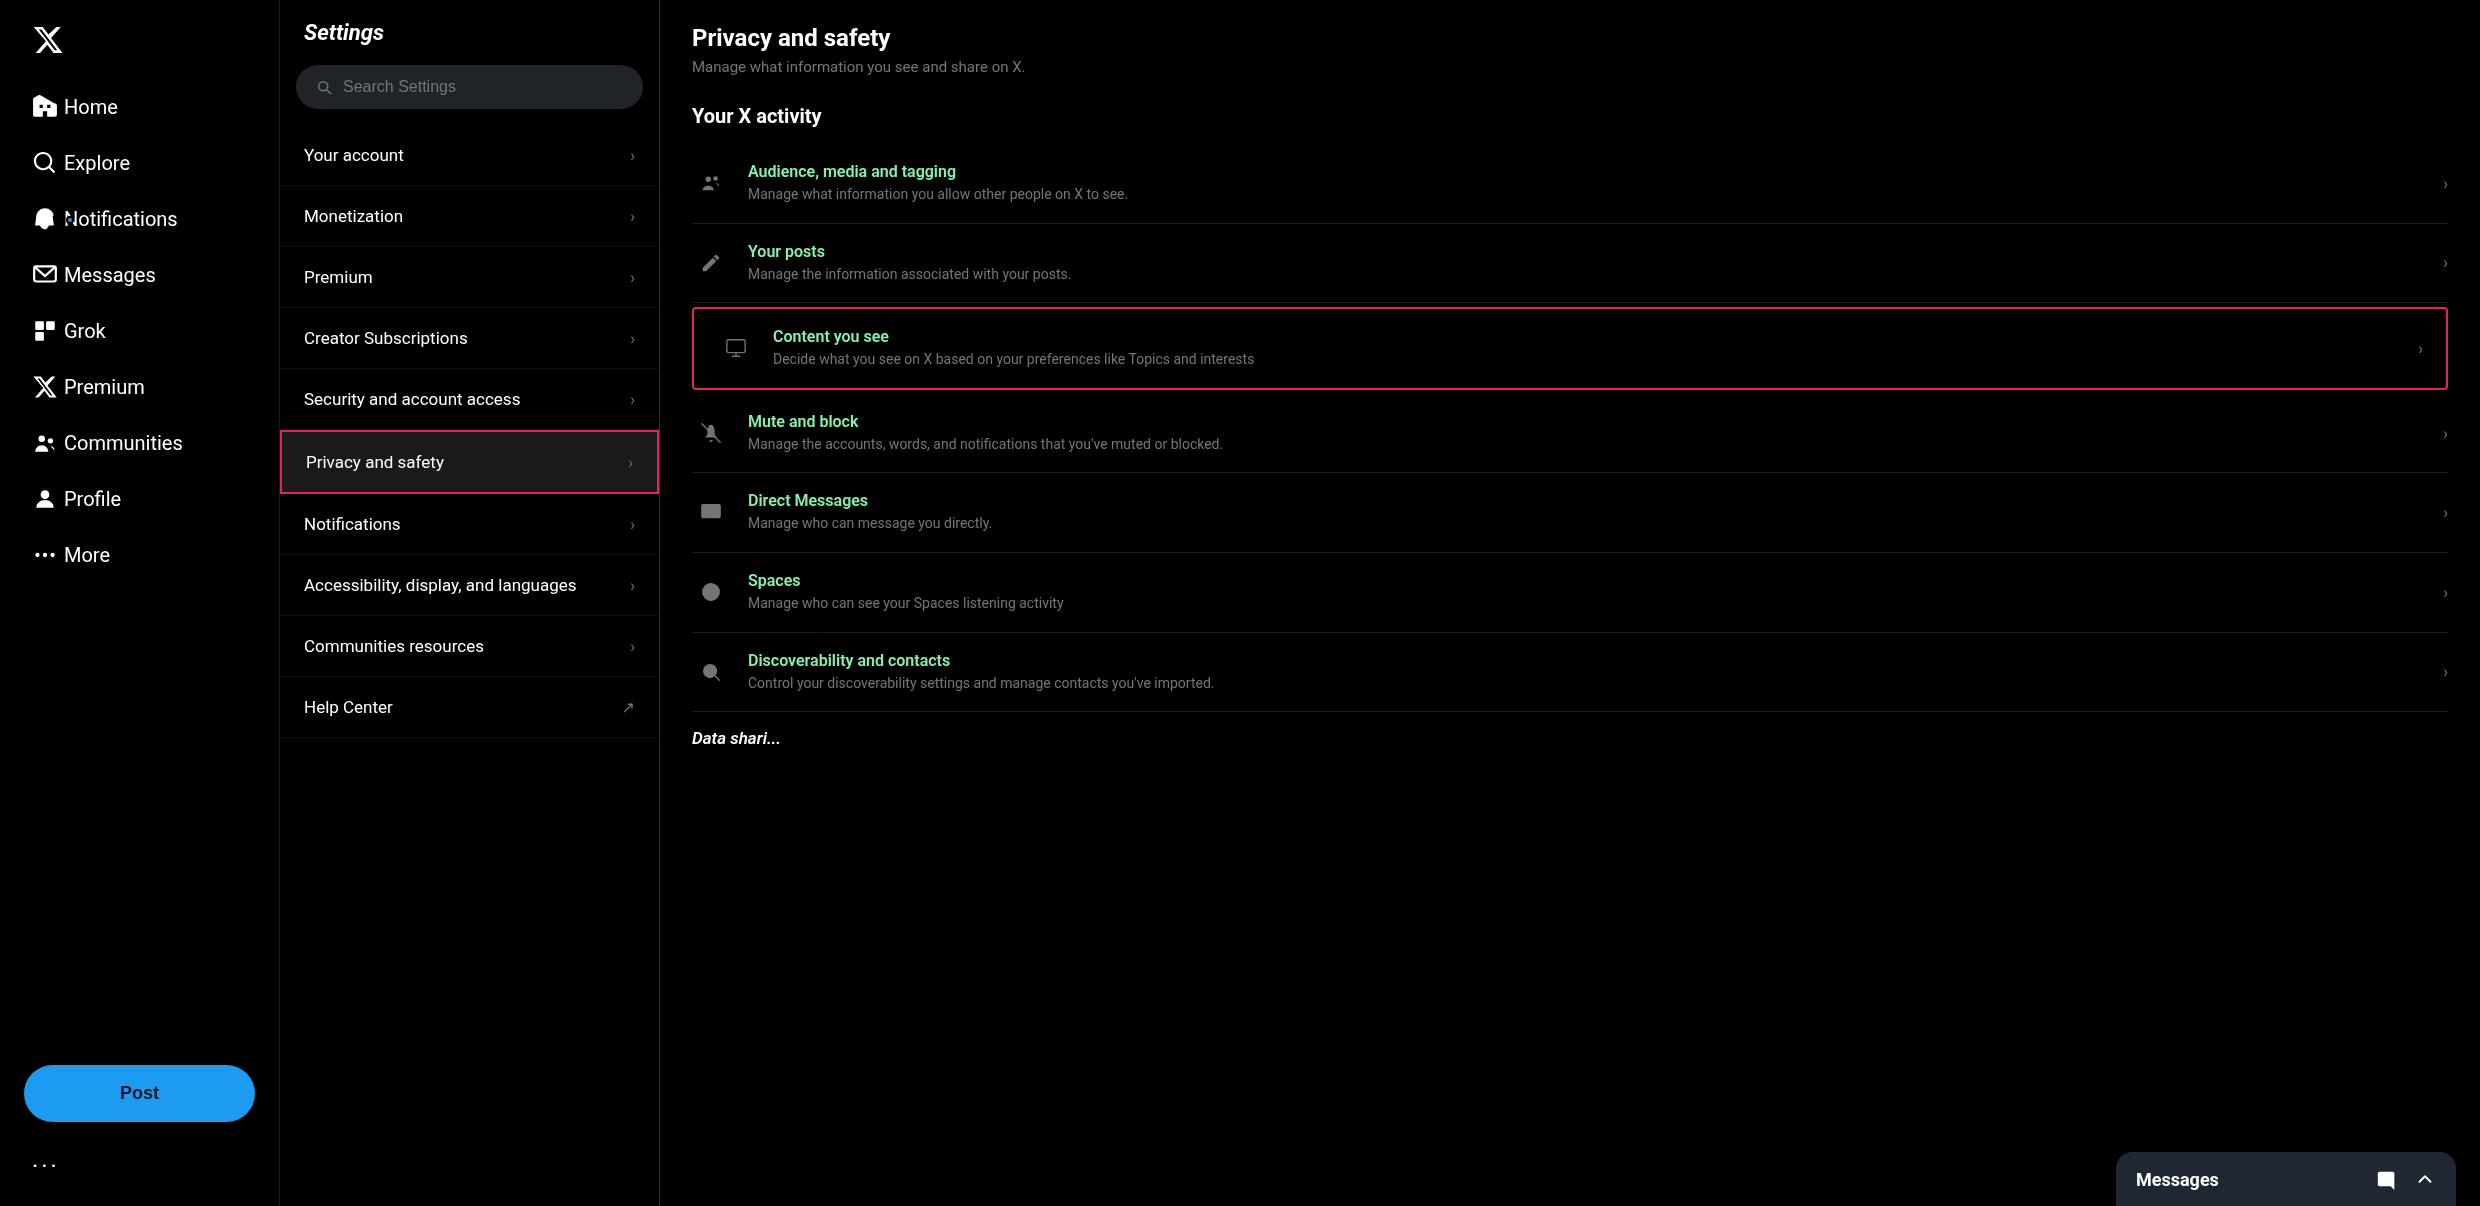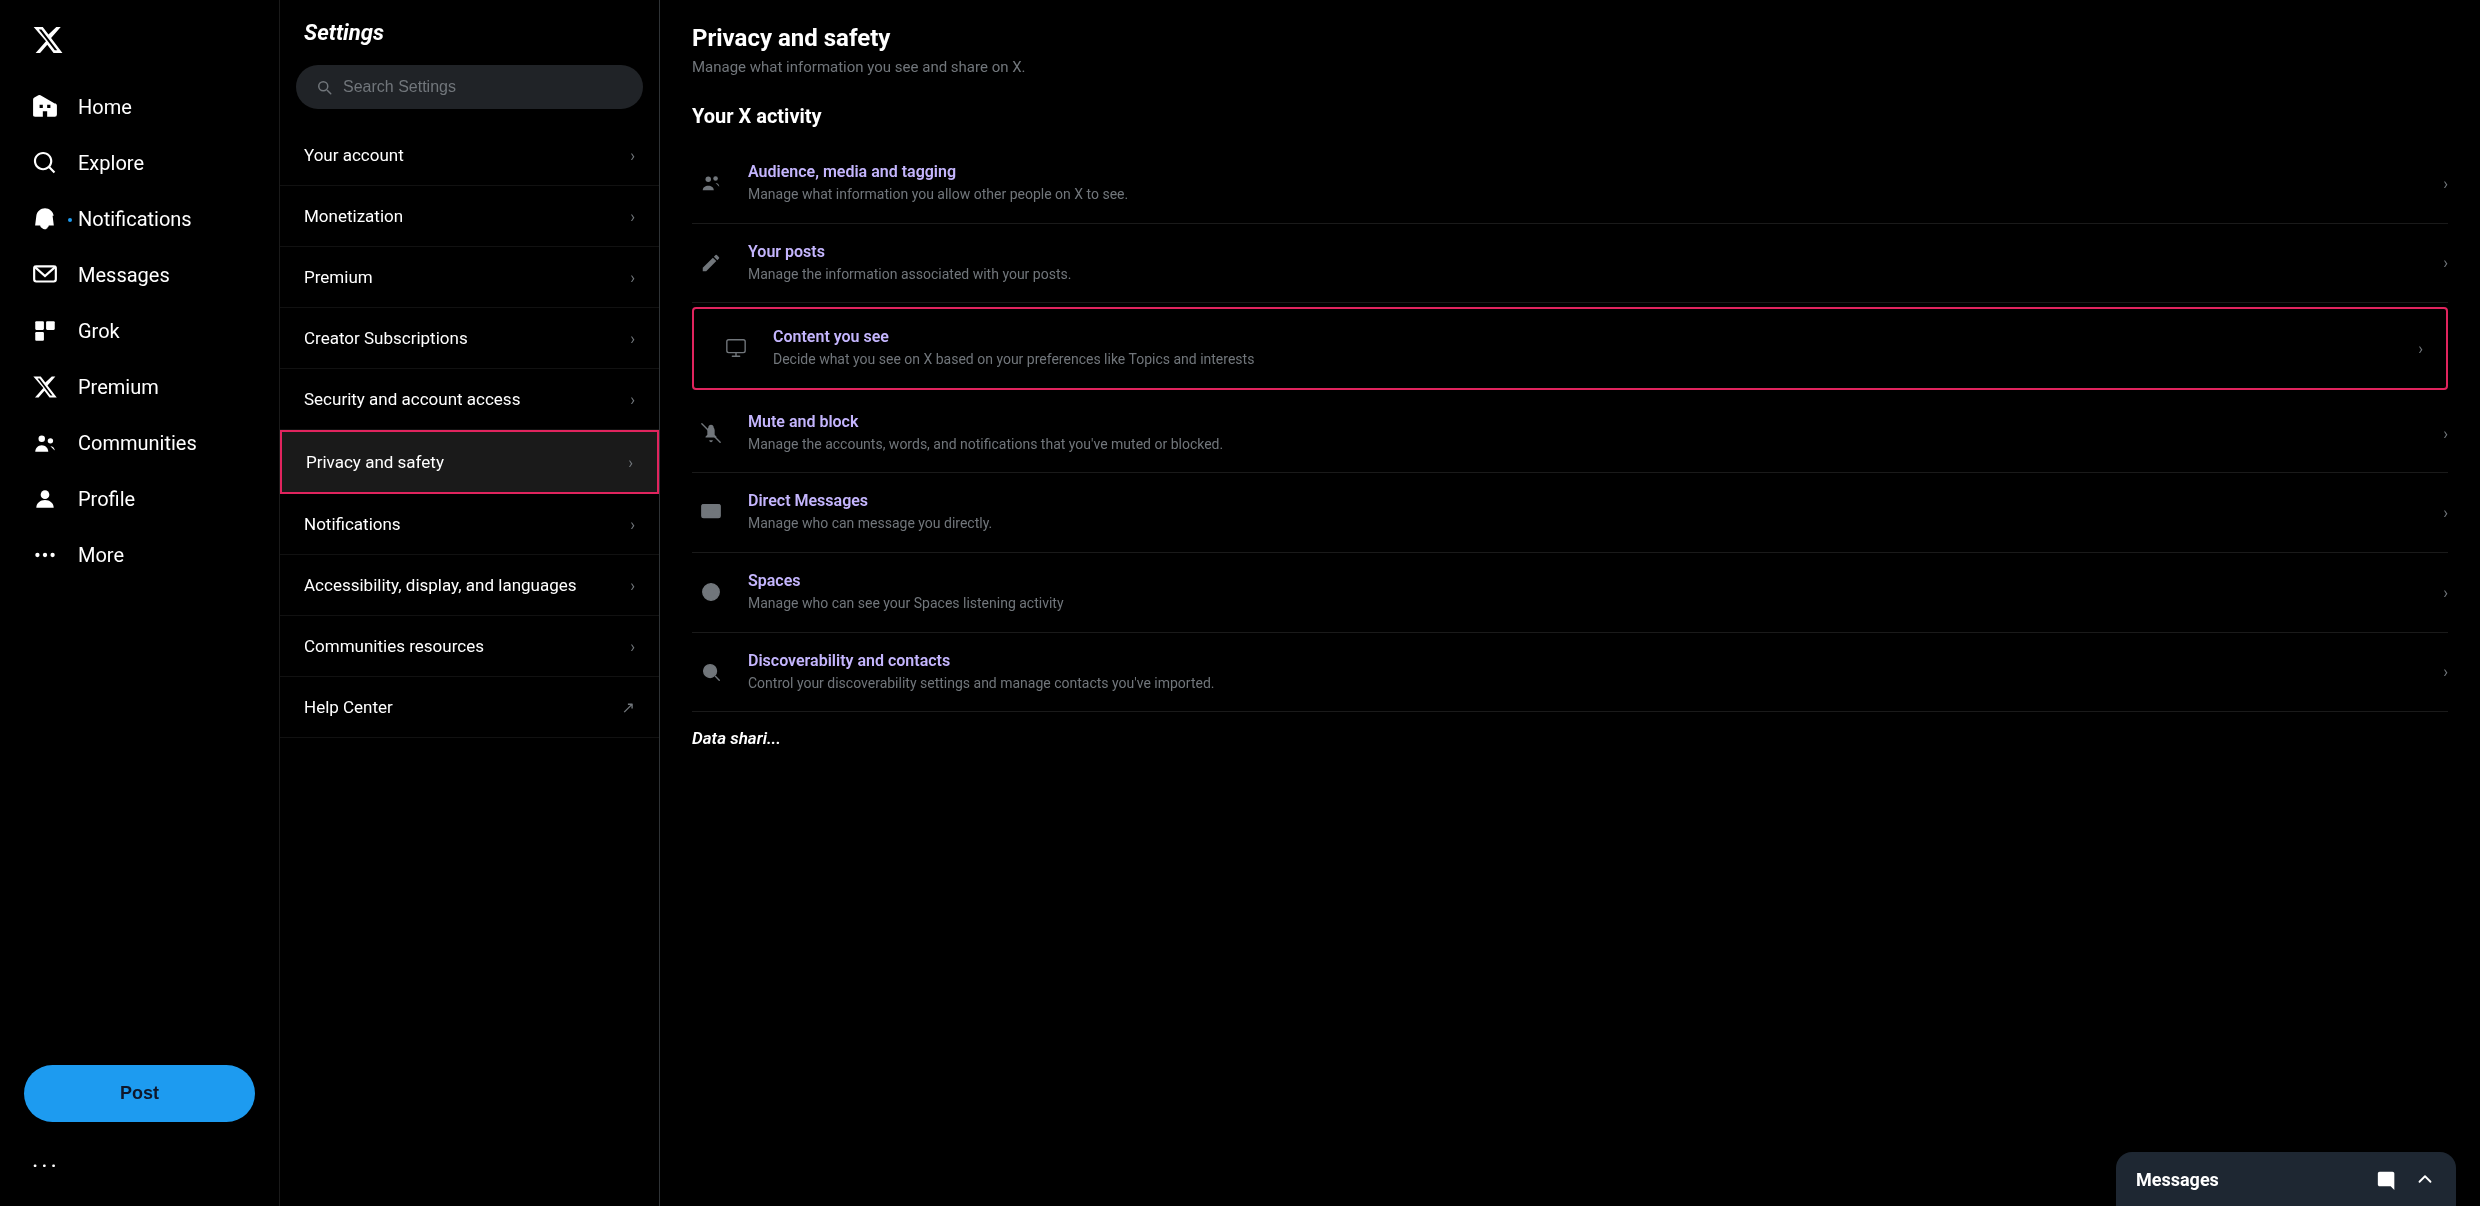--- a/index.html
+++ b/index.html
@@ -24,21 +24,21 @@
     }
     .sidebar-logo {
       padding: 12px 16px;
       margin-bottom: 8px;
     }
     .sidebar-logo svg { width: 32px; height: 32px; fill: #fff; }
     .sidebar-nav { flex: 1; display: flex; flex-direction: column; gap: 2px; }
     .nav-item {
       display: flex;
       align-items: center;
-      gap: 20px;
+      gap: 6px;
       padding: 14px 16px;
       border-radius: 9999px;
       cursor: pointer;
       font-size: 20px;
       font-weight: 400;
       color: #fff;
       transition: background 0.15s;
       position: relative;
     }
     .nav-item .nav-icon { width: 26px; height: 26px; display: flex; align-items: center; justify-content: center; flex-shrink: 0; }
@@ -179,21 +179,21 @@
       align-items: center;
       justify-content: center;
       flex-shrink: 0;
       margin-top: 2px;
     }
     .privacy-icon svg { width: 22px; height: 22px; fill: #71767b; }
     .privacy-text-block { flex: 1; }
     .privacy-item-title {
       font-size: 16px;
       font-weight: 600;
-      color: #c4b5fd;
+      color: #86efac;
       margin-bottom: 4px;
     }
     .privacy-item-desc {
       font-size: 14px;
       color: #71767b;
       line-height: 1.4;
     }
     .privacy-chevron {
       color: #71767b;
       font-size: 16px;

